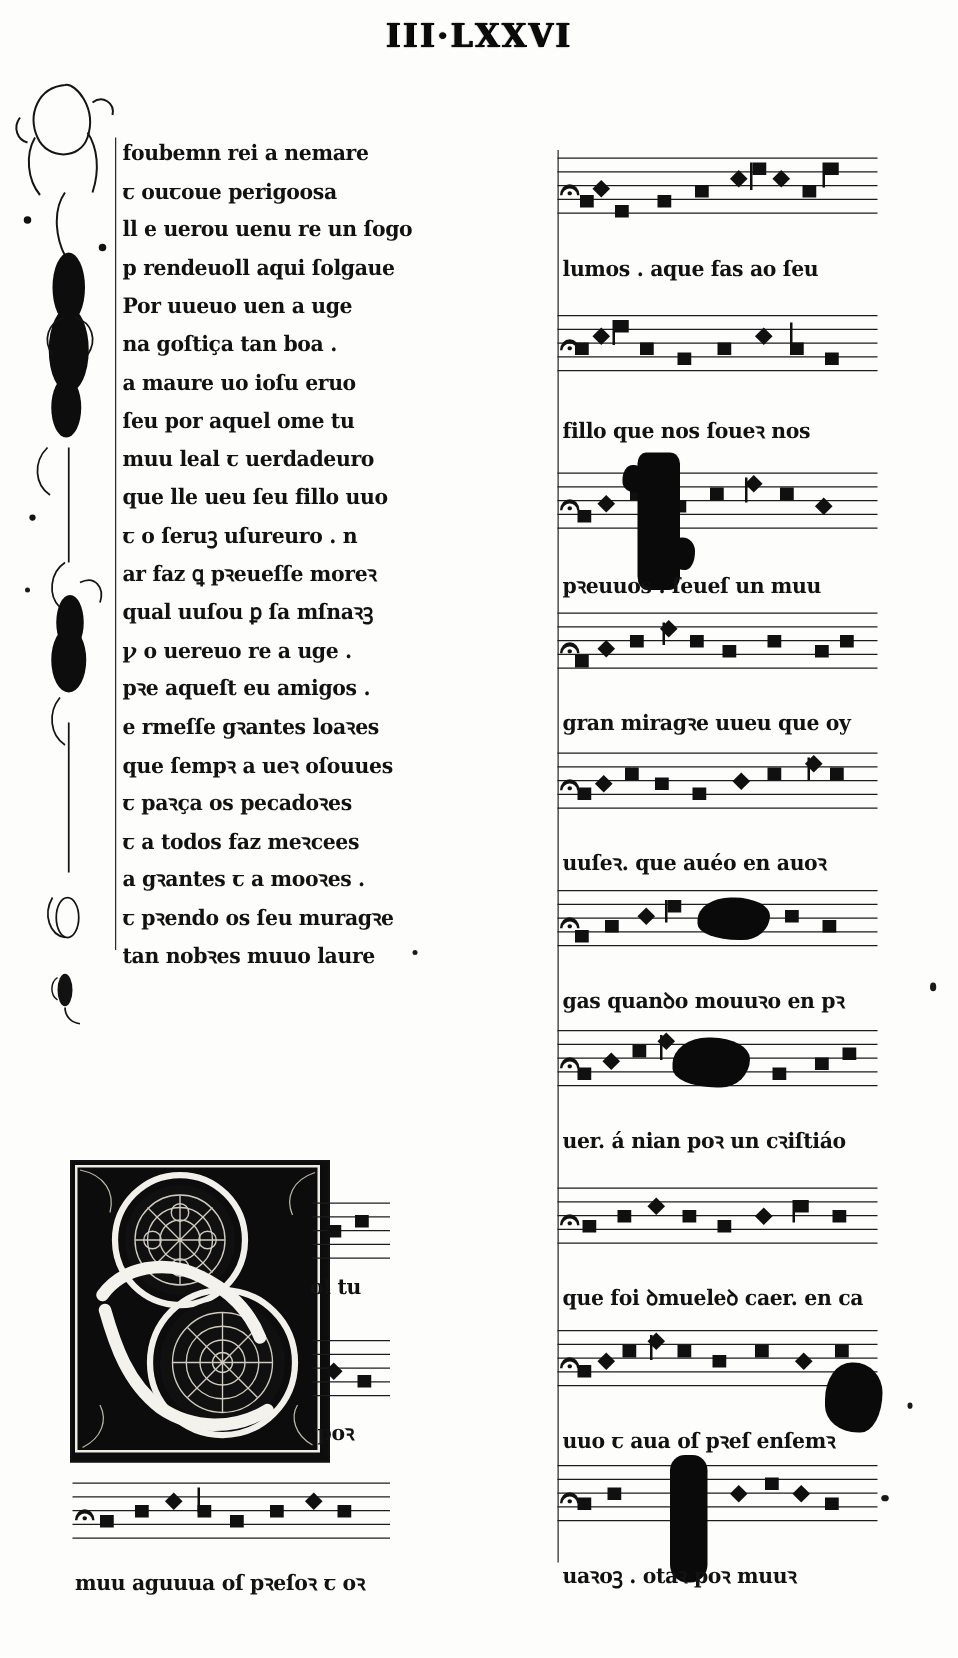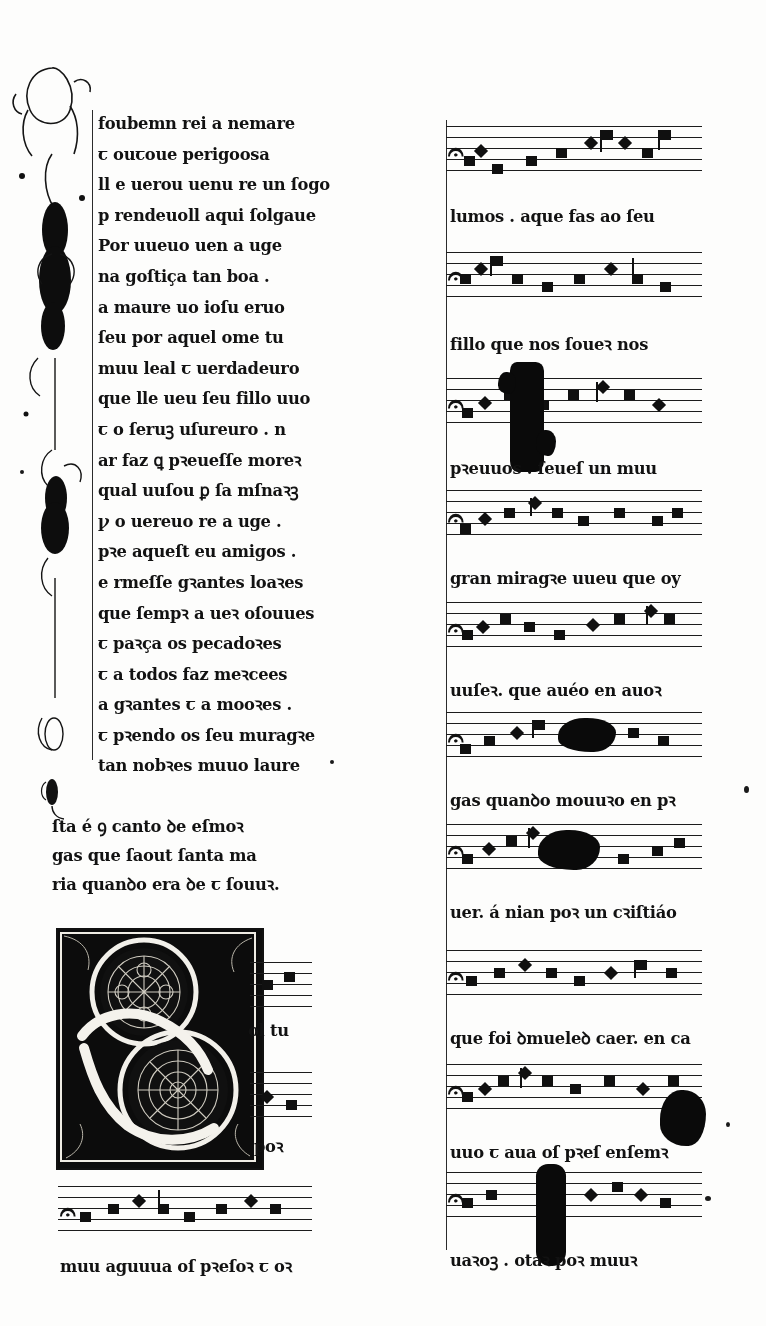--- a/index.html
+++ b/index.html
@@ -64,20 +64,23 @@
 
   
   .blot{position:absolute;background:#0a0a0a;border-radius:48% 52% 40% 60%/55% 45% 60% 40%;}
   .speck{position:absolute;background:#1a1a1a;border-radius:50%;}
 </style>
 </head>
 <body>
 
 <div class="page">
 
+  <div class="folio-head">
+    <span class="rubric">III·LXXVI</span>
+  </div>
 
   <div class="vine">
     <svg width="92" height="700" viewBox="0 0 92 700">
       <g fill="none" stroke="#151515" stroke-width="1.6">
         <path d="M44 10 C22 12 14 34 22 52 C30 70 56 70 62 52 C70 28 52 8 44 10 Z"></path>
         <path d="M62 48 C70 60 72 78 66 96"></path>
         <path d="M20 52 C12 66 14 86 24 98"></path>
         <path d="M44 96 C34 110 36 134 46 150"></path>
         <path d="M8 36 C2 44 6 54 14 56"></path>
         <path d="M66 24 C74 18 84 24 82 34"></path>
@@ -137,25 +140,20 @@
   </div>
 
   <div style="position:absolute;left:38px;top:778px;width:40px;height:44px;">
     <svg width="40" height="44" viewBox="0 0 40 44">
       <ellipse cx="14" cy="14" rx="6" ry="13" fill="#121212"></ellipse>
       <path d="M14 28 C14 34 18 40 26 41" stroke="#141414" stroke-width="1.4" fill="none"></path>
       <path d="M8 4 C2 8 2 18 8 22" stroke="#141414" stroke-width="1.2" fill="none"></path>
     </svg>
   </div>
 
-  <div class="col" id="refrain-text">
-    <div class="verse-line">ſta  é  ꝯ  canto  ꝺe  eſmoꝛ</div>
-    <div class="verse-line">gas  que  ſaout  ſanta  ma</div>
-    <div class="verse-line">ria  quanꝺo  era  ꝺe  ꞇ  ſouuꝛ.</div>
-  </div>
 
   <div class="initial-box">
     <div class="inner">
       <svg width="200" height="234" viewBox="0 0 200 234">
         <rect x="0" y="0" width="200" height="234" fill="#0c0c0c"></rect>
 
         <circle cx="86" cy="62" r="52" fill="none" stroke="#f2f0ea" stroke-width="5"></circle>
         <circle cx="86" cy="62" r="44" fill="#101010"></circle>
         <g stroke="#cfcbc0" stroke-width="1.1" fill="none">
           <circle cx="86" cy="62" r="36"></circle>

